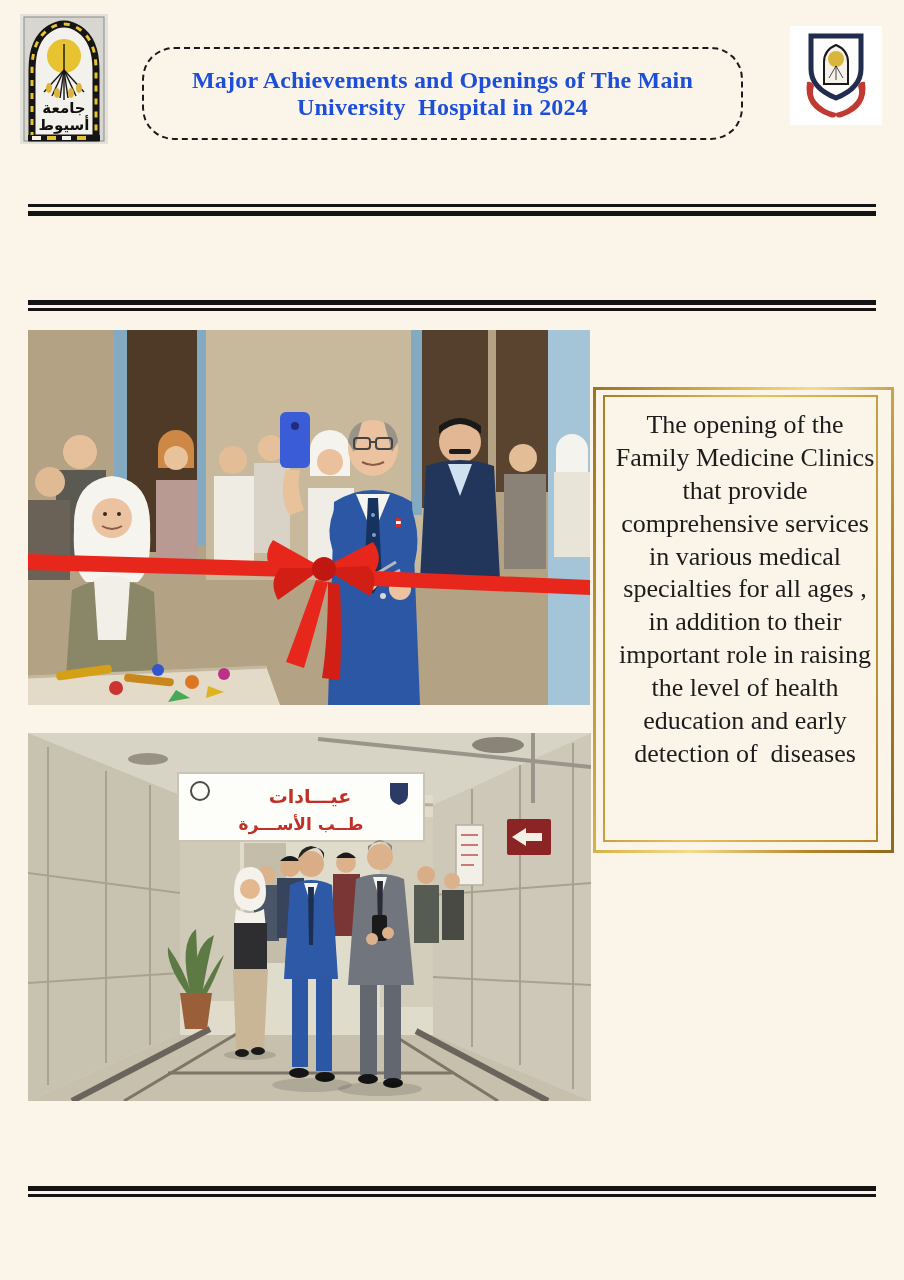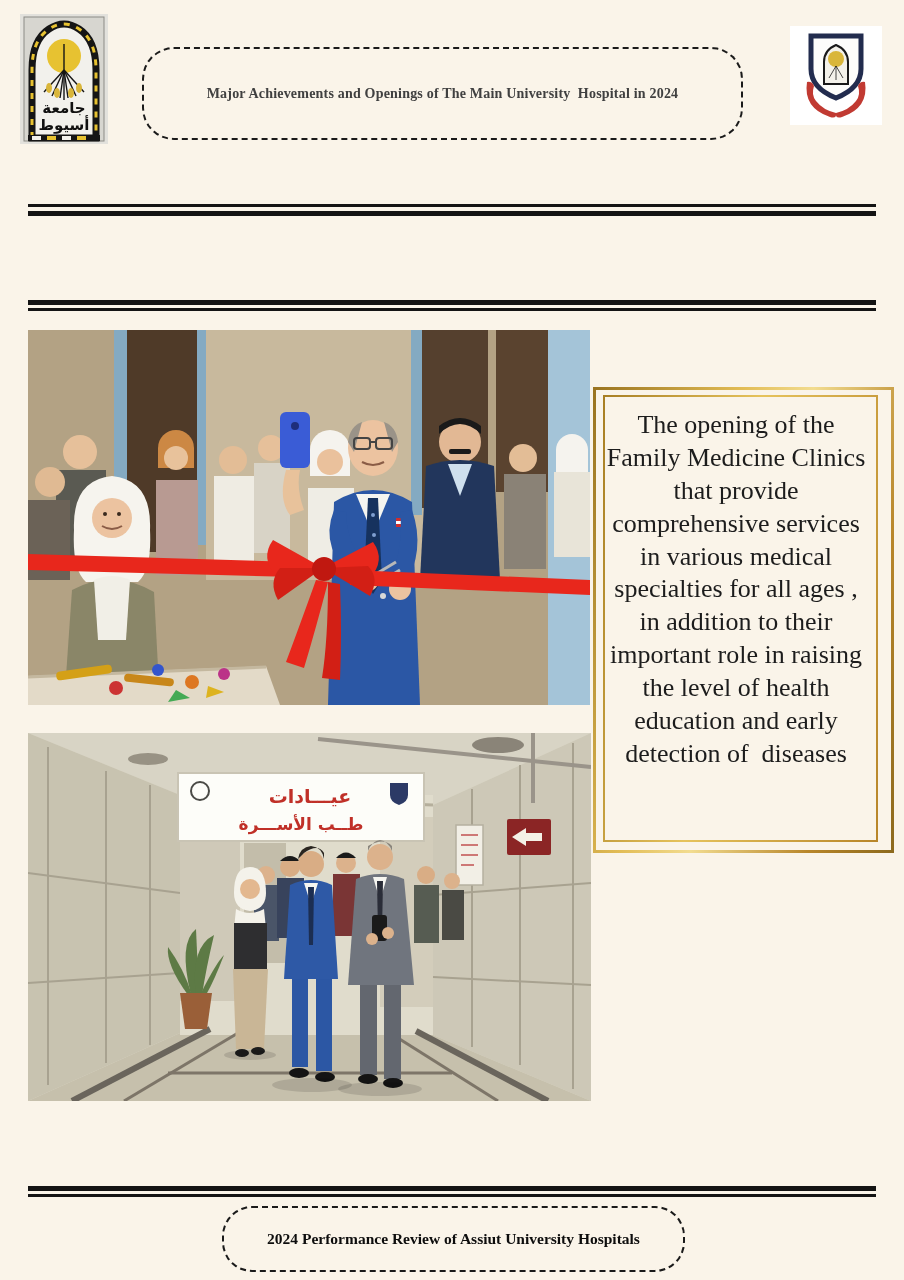--- a/index.html
+++ b/index.html
@@ -10,21 +10,21 @@
   
   .uni-logo{position:absolute;left:20px;top:14px;width:88px;height:130px;}
   .hosp-logo{position:absolute;left:790px;top:26px;width:92px;height:99px;}
   .header-banner{
     position:absolute;left:142px;top:47px;width:601px;height:93px;
     border:2px dashed #1a1a1a;border-radius:32px;
     display:flex;align-items:center;justify-content:center;
     box-sizing:border-box;padding:0 26px;
   }
   .header-banner span{
-    font-weight:700;font-size:14px;color:#404040;text-align:center;
+    font-weight:700;font-size:24px;color:#1d4ed8;text-align:center;
     white-space:pre-wrap;letter-spacing:.2px;
   }
   
   .rule{position:absolute;left:28px;width:848px;}
   .rule .bar{background:#141414;width:100%;}
   .h3{height:3px;} .h5{height:5px;} .g4{height:4px;} .g3{height:3px;}
   .gap{width:100%;}
   
   .title-wrap{position:absolute;left:0;top:224px;width:904px;height:76px;}
   
@@ -33,21 +33,21 @@
   figure{margin:0;}
   .goldbox{
     position:absolute;left:593px;top:387px;width:301px;height:466px;
     box-sizing:border-box;border:3px solid #c9992f;
     border-image:linear-gradient(105deg,#9a7420,#e2bc55 35%,#f2dc90 52%,#b8862a 80%,#8d6a1d) 1;
   }
   .goldbox-inner{
     position:absolute;top:5px;left:7px;right:13px;bottom:8px;
     border:2px solid #cda239;
     border-image:linear-gradient(100deg,#a87f24,#e6c35c 45%,#b8862a) 1;
-    display:flex;justify-content:flex-start;
+    display:flex;justify-content:flex-end;
   }
   .goldbox-inner p{
     margin:12px 0 0 0;width:262px;
     font-size:26px;line-height:1.265;color:#1c1c1c;text-align:center;
     white-space:pre-wrap;
   }
   
   .footer-banner{
     position:absolute;left:222px;top:1206px;width:463px;height:66px;
     border:2px dashed #1a1a1a;border-radius:30px;
@@ -372,17 +372,14 @@
       <ellipse cx="222" cy="322" rx="26" ry="5" fill="#000000" opacity="0.12"></ellipse>
     </svg>
   </figure>
 
   <div class="rule" style="top:1186px">
     <div class="bar h5"></div>
     <div class="gap g3"></div>
     <div class="bar h3"></div>
   </div>
 
-  <div class="footer-banner">
-    <span>2024 Performance Review of Assiut University Hospitals</span>
-  </div>
 
 </div>
 
 </body></html>

